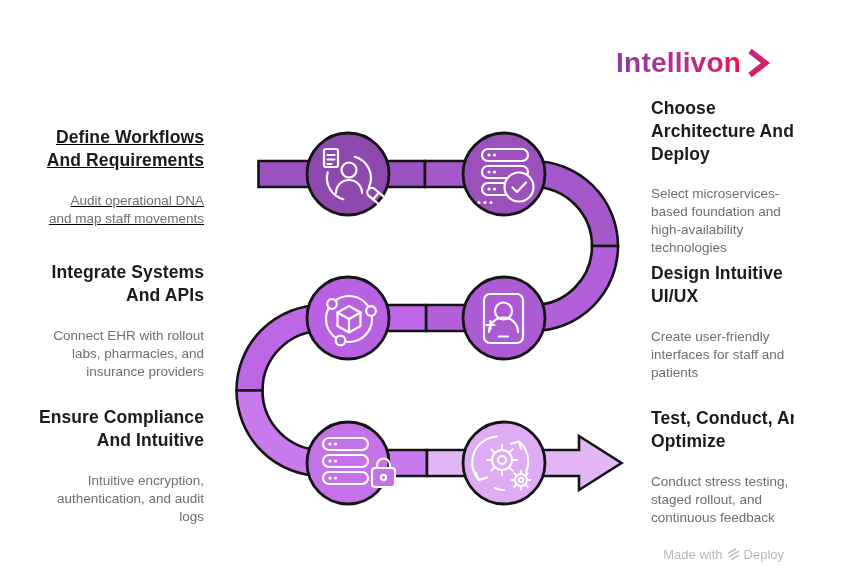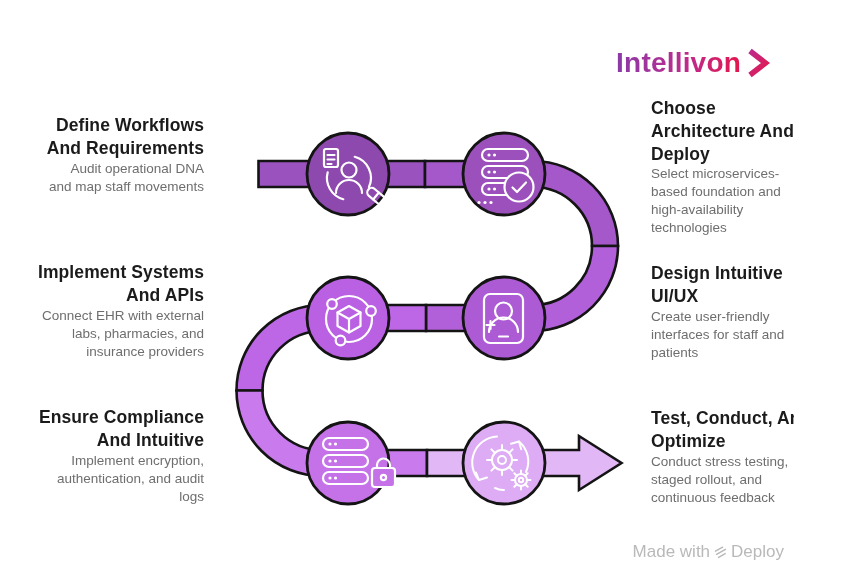--- a/index.html
+++ b/index.html
@@ -9,45 +9,45 @@
     background:var(--background,#fff);
     font-family:"Liberation Sans", sans-serif;
   }
   
   .text-block{position:absolute;}
   .step-title{
     font-size:17.5px; font-weight:700; line-height:1.3;
     color:var(--heading-color,#1b1b1b); white-space:pre-line; letter-spacing:.1px;
   }
   .step-desc{
-    margin-top:0; font-size:13.5px; line-height:1.34;
+    margin-top:20px; font-size:13.5px; line-height:1.34;
     color:var(--body-color,#6e6e6e); white-space:pre-line;
   }
   .tb-l{left:8px; width:196px; text-align:right;}
   .tb-r{left:651px; width:196px; text-align:left;}
-  .tb-l1{top:114px;} .tb-l2{top:261px;} .tb-l3{top:406px;}
+  .tb-l1{top:126px;text-decoration:underline;} .tb-l2{top:261px;} .tb-l3{top:406px;}
   .tb-r1{top:97px;}  .tb-r2{top:262px;} .tb-r3{top:407px;}
   
   .logo{position:absolute; top:47px; right:22px; display:flex; align-items:center; gap:5px;}
   .logo-text{
     font-size:28px; font-weight:700; letter-spacing:.2px;
     background:linear-gradient(90deg,var(--logo-grad-start,#8a3ba8) 0%,var(--logo-grad-mid,#bc2b8d) 55%,var(--logo-grad-end,#e4174d) 100%);
     -webkit-background-clip:text; background-clip:text; color:transparent;
   }
   
   .snake{position:absolute; left:0; top:0;}
   .seg{stroke:var(--outline-color,#141414); stroke-width:2.6;}
   .node{stroke:var(--outline-color,#141414); stroke-width:2.8;}
   .icon{stroke:var(--icon-color,#fff); stroke-width:2.2; fill:none; stroke-linecap:round; stroke-linejoin:round;}
   .icon .dot{fill:var(--icon-color,#fff); stroke:none;}
   .gear{stroke-width:2;}
   
   .footer{
     position:absolute; right:10px; bottom:7px; display:flex; align-items:center; gap:4px;
-    font-size:17px; color:var(--footer-color,#b9b9b9);justify-content:flex-end;
+    font-size:13px; color:var(--footer-color,#b9b9b9);justify-content:flex-end;
   }
   .napkin-icon{display:inline-block;}
 </style>
 </head>
 <body>
 
 <div class="canvas">
 
   <svg class="snake" width="855" height="569" viewBox="0 0 855 569">
 
@@ -173,30 +173,30 @@
 technologies</div>
   </div>
   <div class="text-block tb-r tb-r2">
     <div class="step-title">Design Intuitive
 UI/UX</div>
     <div class="step-desc">Create user-friendly
 interfaces for staff and
 patients</div>
   </div>
   <div class="text-block tb-l tb-l2">
-    <div class="step-title">Implement Systems
+    <div class="step-title">Integrate Systems
 And APIs</div>
-    <div class="step-desc">Connect EHR with external
+    <div class="step-desc">Connect EHR with rollout
 labs, pharmacies, and
 insurance providers</div>
   </div>
   <div class="text-block tb-l tb-l3">
     <div class="step-title">Ensure Compliance
 And Intuitive</div>
-    <div class="step-desc">Implement encryption,
+    <div class="step-desc">Intuitive encryption,
 authentication, and audit
 logs</div>
   </div>
   <div class="text-block tb-r tb-r3">
     <div class="step-title">Test, Conduct, And
 Optimize</div>
     <div class="step-desc">Conduct stress testing,
 staged rollout, and
 continuous feedback</div>
   </div>

